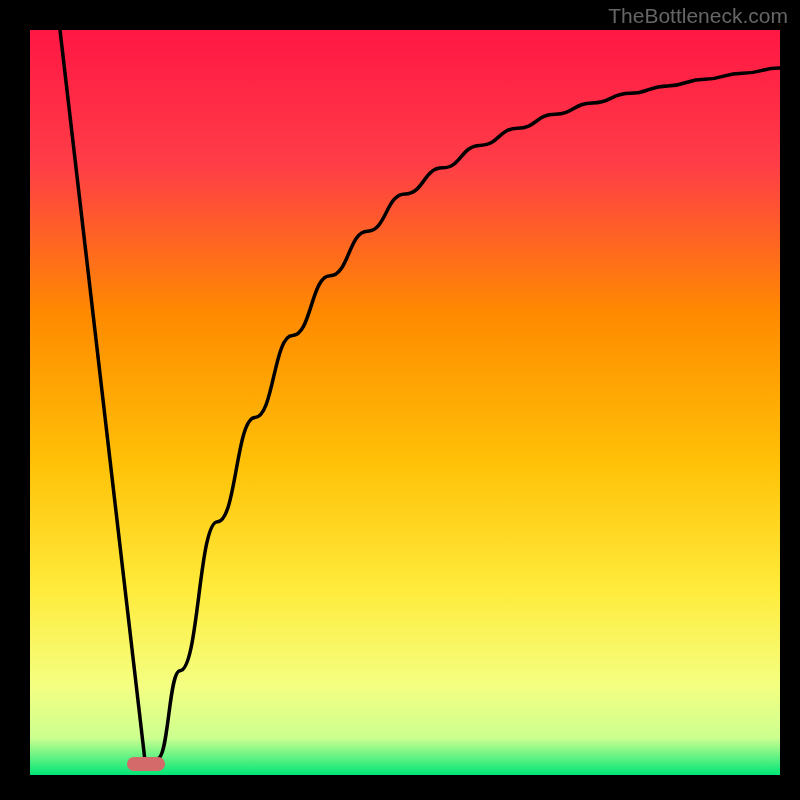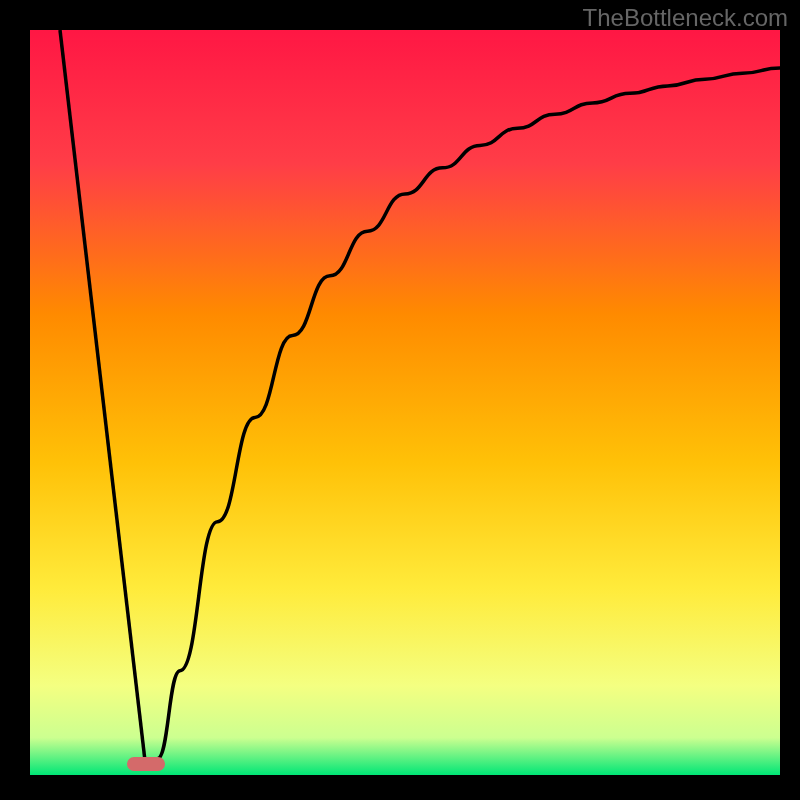--- a/index.html
+++ b/index.html
@@ -13,21 +13,21 @@
       background: #000;
       position: relative;
       overflow: hidden;
     }
     .watermark {
       position: absolute;
       top: 4px;
       right: 12px;
       color: #666;
       font-family: Arial, sans-serif;
-      font-size: 24px;
+      font-size: 21px;
       font-weight: normal;
       z-index: 10;
     }
     .chart-container {
       position: absolute;
       top: 30px;
       left: 30px;
       width: 750px;
       height: 745px;
       background: #000;

